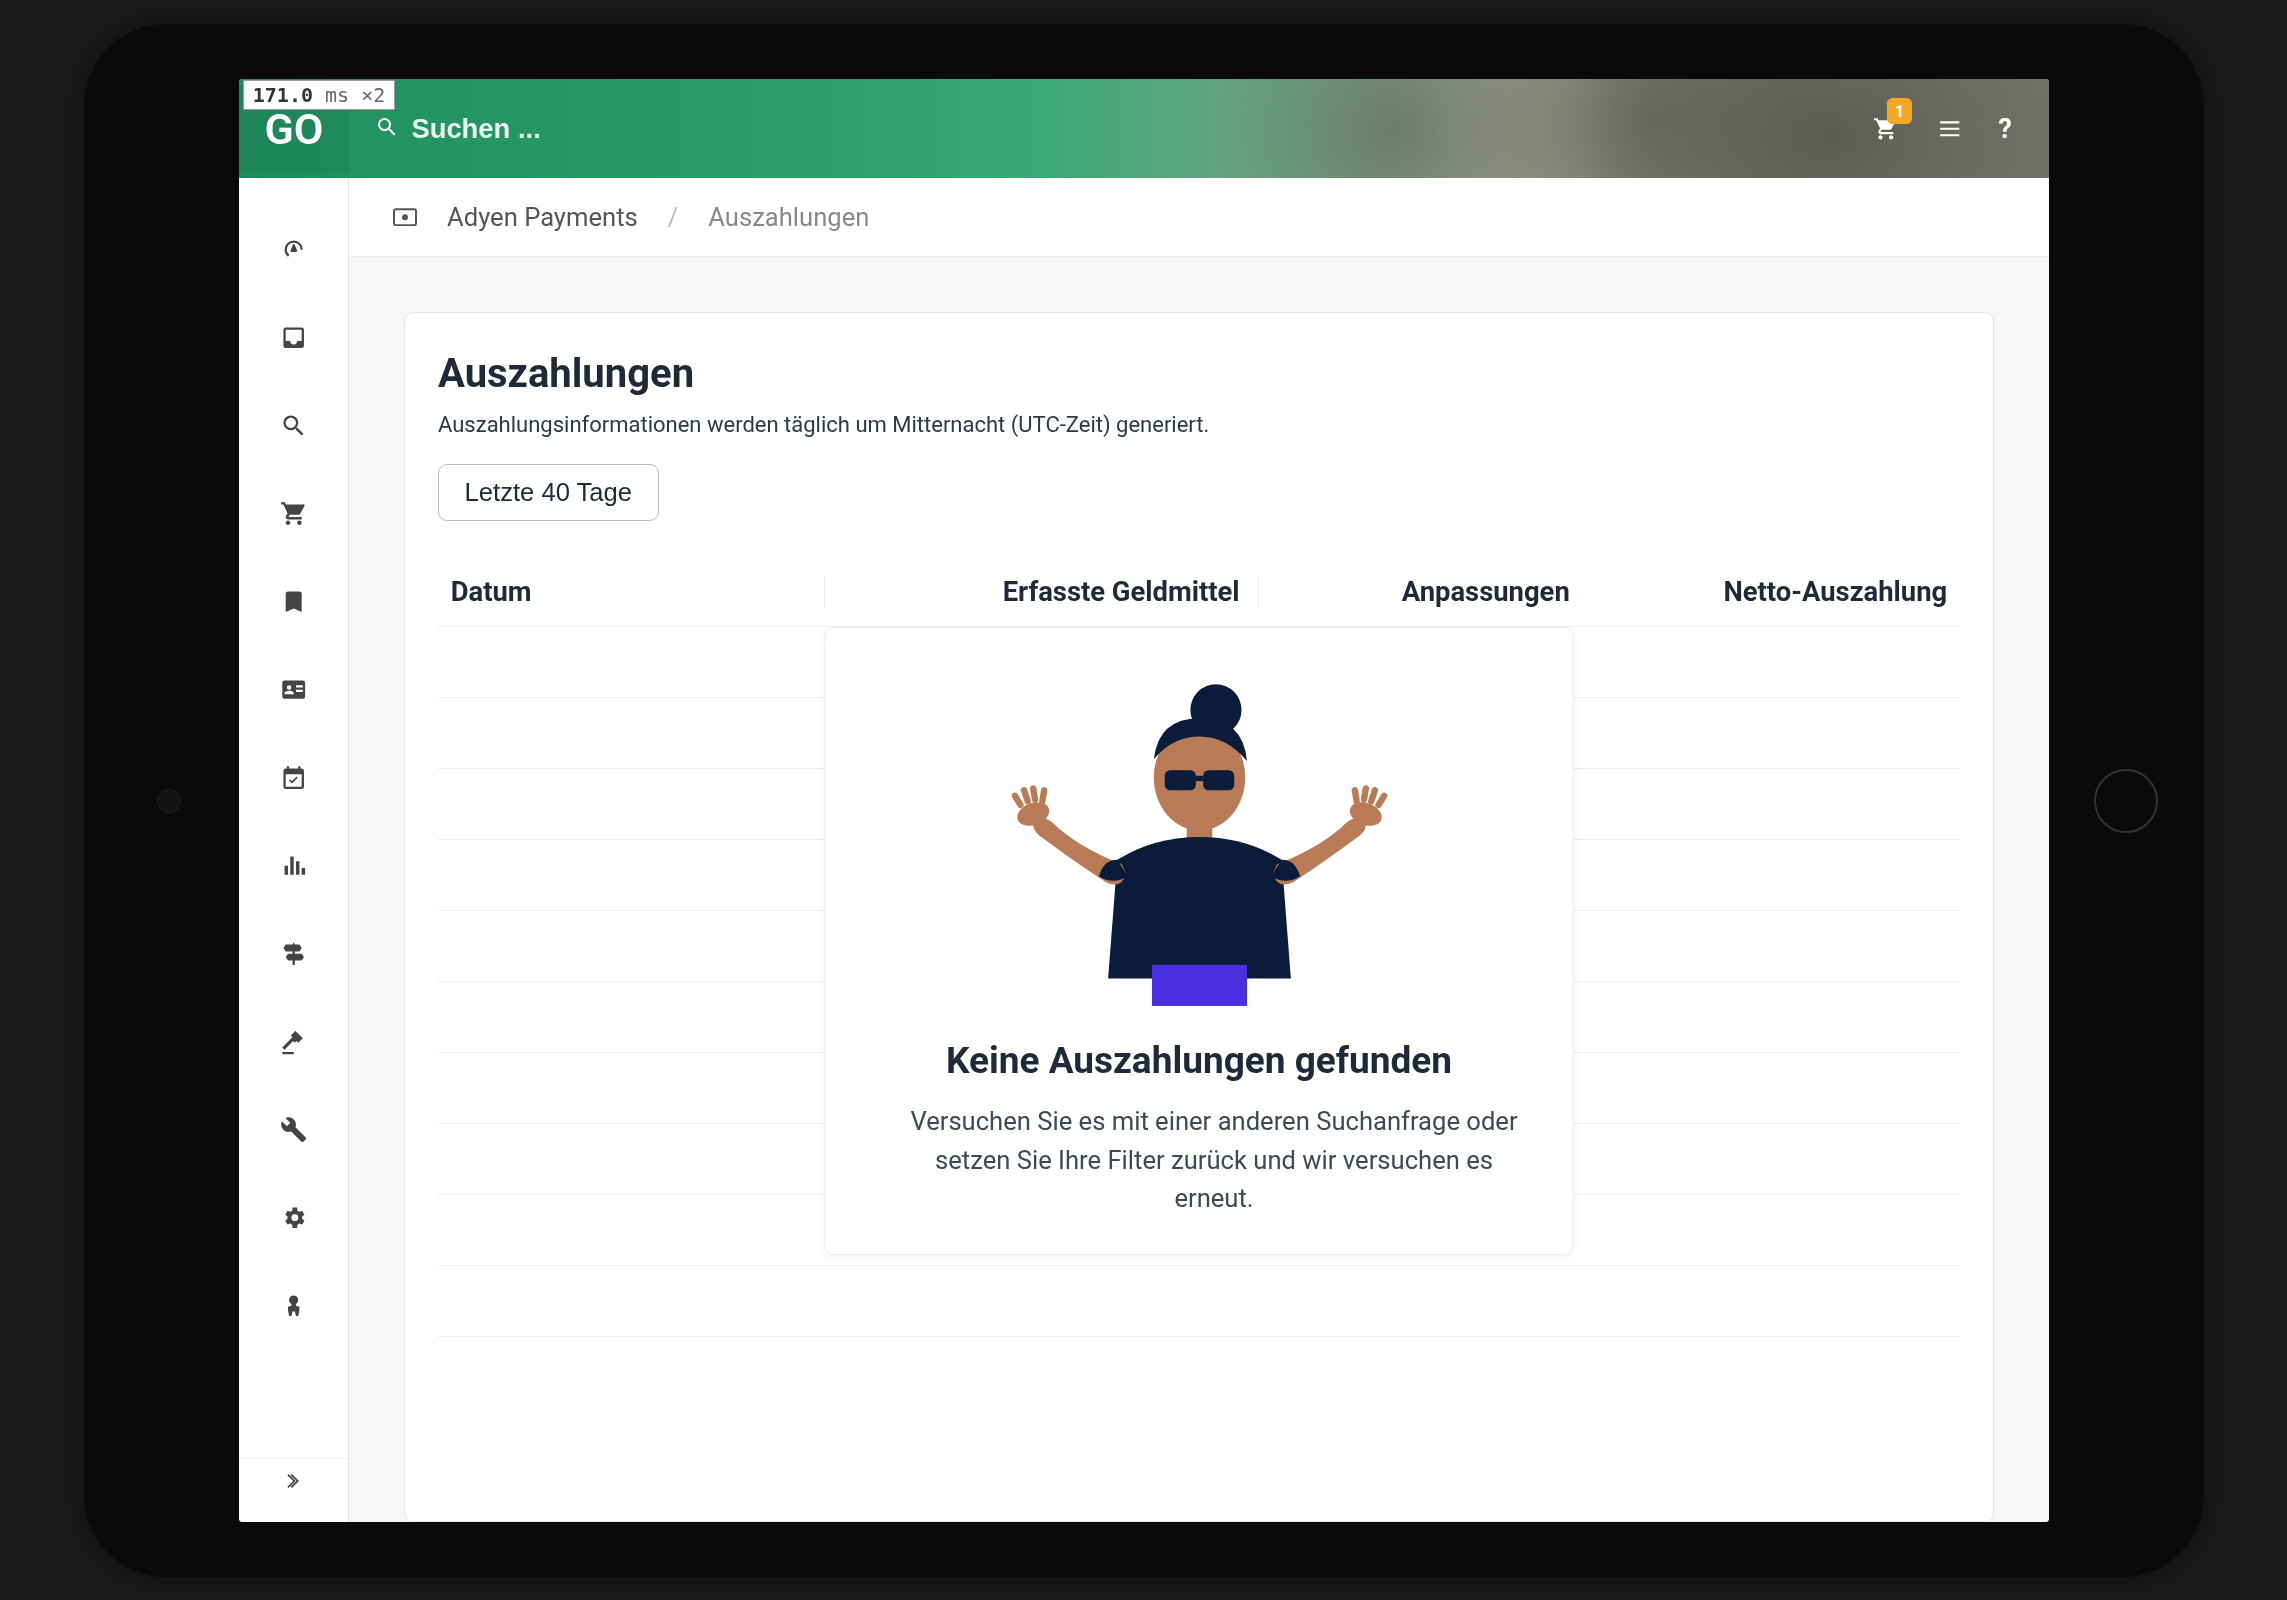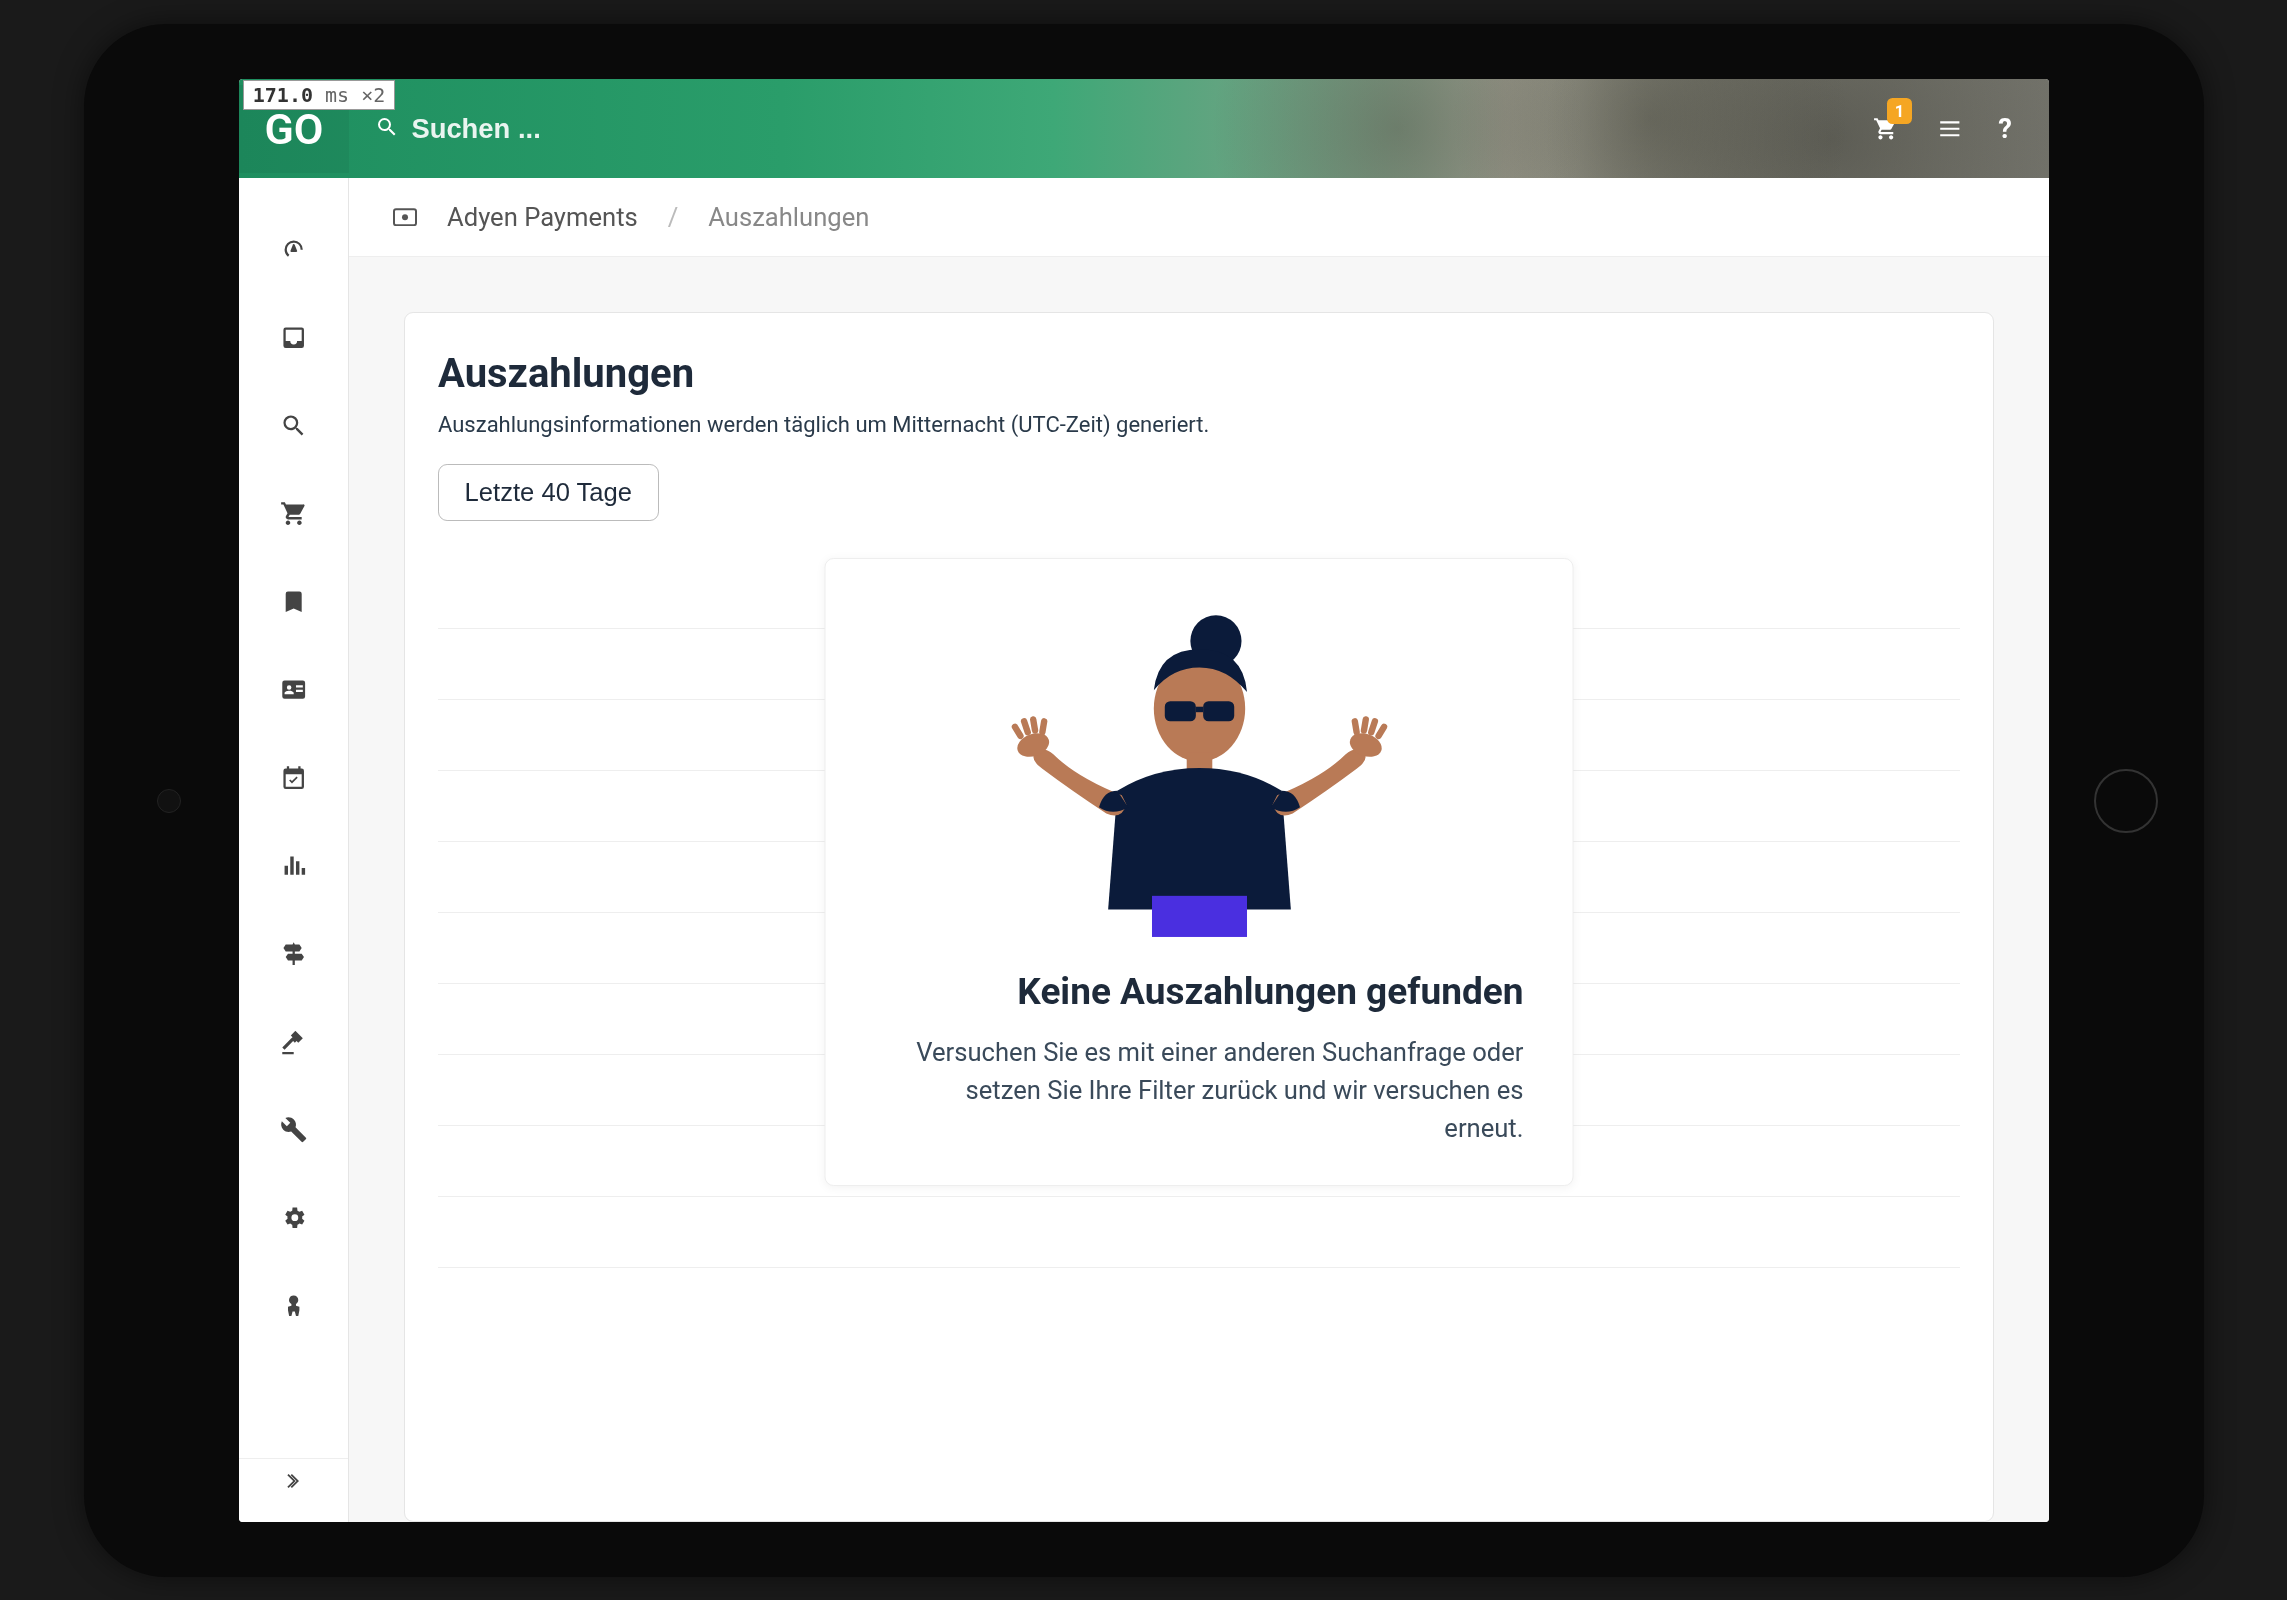--- a/index.html
+++ b/index.html
@@ -271,21 +271,21 @@
   position: absolute;
   left: 50%;
   transform: translateX(-50%);
   top: 0;
   width: 749px;
   background: #fff;
   border: 0.9px solid #eee;
   border-radius: 9.1px;
   box-shadow: 0 1.8px 9.1px rgba(0,0,0,0.05);
   padding: 49px 49px 37px 49px;
-  text-align: right;
+  text-align: center;
 }
 .empty-illus {
   display: flex;
   justify-content: center;
   margin-bottom: 33px;
 }
 .empty-title {
   font-size: 37px;
   font-weight: 700;
   color: #1e2a3a;
@@ -427,20 +427,26 @@
             <span class="current">Auszahlungen</span>
           </div>
 
           <div class="content-wrap">
             <div class="card">
               <h1 class="page-title">Auszahlungen</h1>
               <p class="page-subtitle">Auszahlungsinformationen werden täglich um Mitternacht (UTC-Zeit) generiert.</p>
               <button class="filter-btn">Letzte 40 Tage</button>
 
               <div class="table">
+                <div class="thead">
+                  <div class="th col-date">Datum</div>
+                  <div class="th col-captured">Erfasste Geldmittel</div>
+                  <div class="th col-adj">Anpassungen</div>
+                  <div class="th col-net">Netto-Auszahlung</div>
+                </div>
                 <div class="rows">
                   <div class="row-line"></div>
                   <div class="row-line"></div>
                   <div class="row-line"></div>
                   <div class="row-line"></div>
                   <div class="row-line"></div>
                   <div class="row-line"></div>
                   <div class="row-line"></div>
                   <div class="row-line"></div>
                   <div class="row-line"></div>

